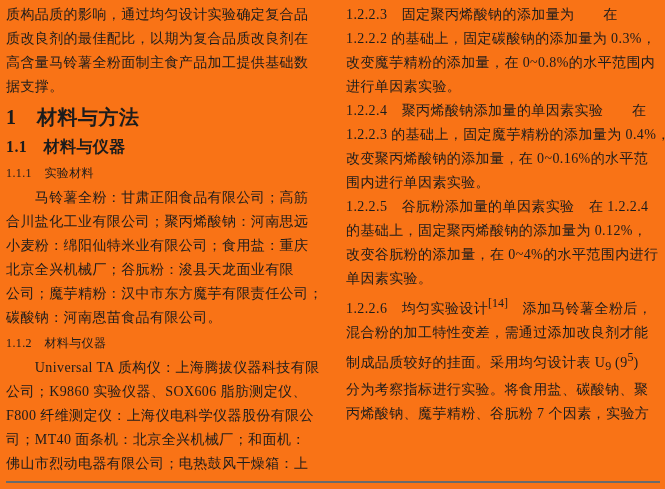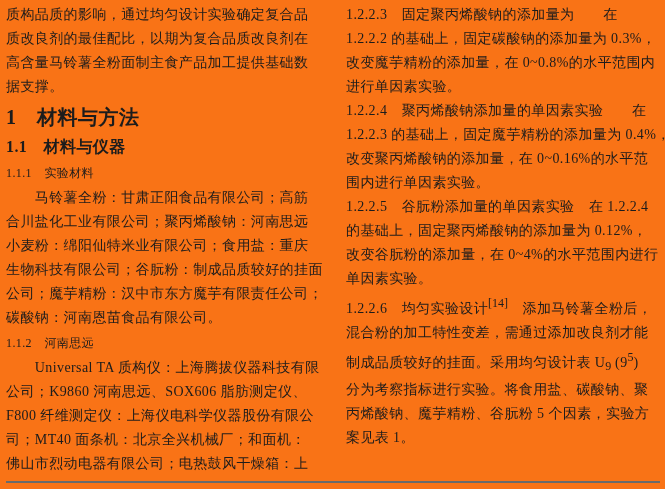--- a/index.html
+++ b/index.html
@@ -70,28 +70,28 @@
           <div class="line">高含量马铃薯全粉面制主食产品加工提供基础数</div>
           <div class="line">据支撑。</div>
         </div>
         <div class="h1">1　材料与方法</div>
         <div class="h2">1.1　材料与仪器</div>
         <div class="h3">1.1.1　实验材料</div>
         <div class="para">
           <div class="line">　　马铃薯全粉：甘肃正阳食品有限公司；高筋</div>
           <div class="line">合川盐化工业有限公司；聚丙烯酸钠：河南思远</div>
           <div class="line">小麦粉：绵阳仙特米业有限公司；食用盐：重庆</div>
-          <div class="line">生物科技有限公司；谷朊粉：制成品质较好的挂面</div>
+          <div class="line">北京全兴机械厂；谷朊粉：浚县天龙面业有限</div>
           <div class="line">公司；魔芋精粉：汉中市东方魔芋有限责任公司；</div>
           <div class="line">碳酸钠：河南恩苗食品有限公司。</div>
         </div>
-        <div class="h3">1.1.2　河南思远</div>
+        <div class="h3">1.1.2　材料与仪器</div>
         <div class="para">
           <div class="line">　　Universal TA 质构仪：上海腾拔仪器科技有限</div>
-          <div class="line">公司；K9860 河南思远、SOX606 脂肪测定仪、</div>
+          <div class="line">公司；K9860 实验仪器、SOX606 脂肪测定仪、</div>
           <div class="line">F800 纤维测定仪：上海仪电科学仪器股份有限公</div>
           <div class="line">司；MT40 面条机：北京全兴机械厂；和面机：</div>
           <div class="line">佛山市烈动电器有限公司；电热鼓风干燥箱：上</div>
         </div>
       </div>
     <div class="col right">
         <div class="para">
           <div class="line">1.2.2.3　固定聚丙烯酸钠的添加量为　　在</div>
           <div class="line">1.2.2.2 的基础上，固定碳酸钠的添加量为 0.3%，</div>
           <div class="line">改变魔芋精粉的添加量，在 0~0.8%的水平范围内</div>
@@ -107,19 +107,18 @@
           <div class="line">1.2.2.5　谷朊粉添加量的单因素实验　在 1.2.2.4</div>
           <div class="line">的基础上，固定聚丙烯酸钠的添加量为 0.12%，</div>
           <div class="line">改变谷朊粉的添加量，在 0~4%的水平范围内进行</div>
           <div class="line">单因素实验。</div>
         </div>
         <div class="para">
           <div class="line"><span>1.2.2.6　均匀实验设计</span><sup>[14]</sup><span>　添加马铃薯全粉后，</span></div>
           <div class="line">混合粉的加工特性变差，需通过添加改良剂才能</div>
           <div class="line"><span>制成品质较好的挂面。采用均匀设计表 U</span><sub>9</sub><span> (9</span><sup>5</sup><span>)</span></div>
           <div class="line">分为考察指标进行实验。将食用盐、碳酸钠、聚</div>
-          <div class="line">丙烯酸钠、魔芋精粉、谷朊粉 5 个因素，实验方</div>
-          <div class="line">案见表 1。</div>
+          <div class="line">丙烯酸钠、魔芋精粉、谷朊粉 7 个因素，实验方</div>
         </div>
       </div>
   </div>
   <div class="bottom-rule"></div>
 </div>
 
 </body></html>

